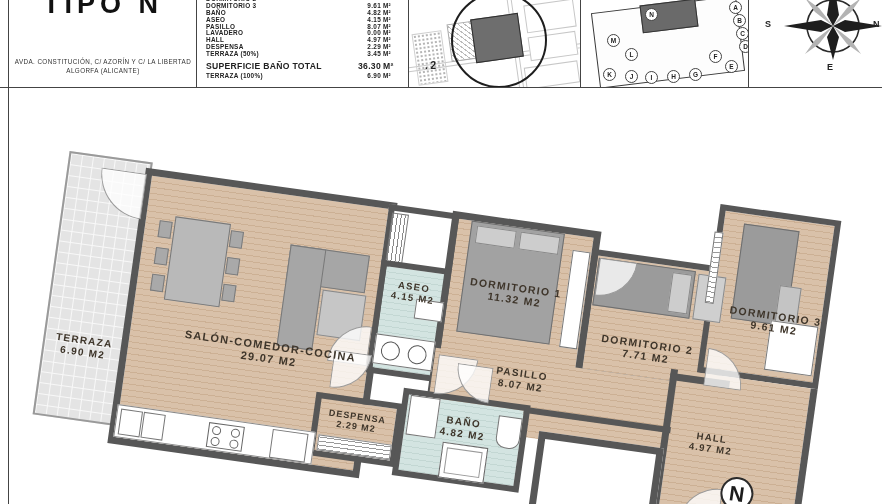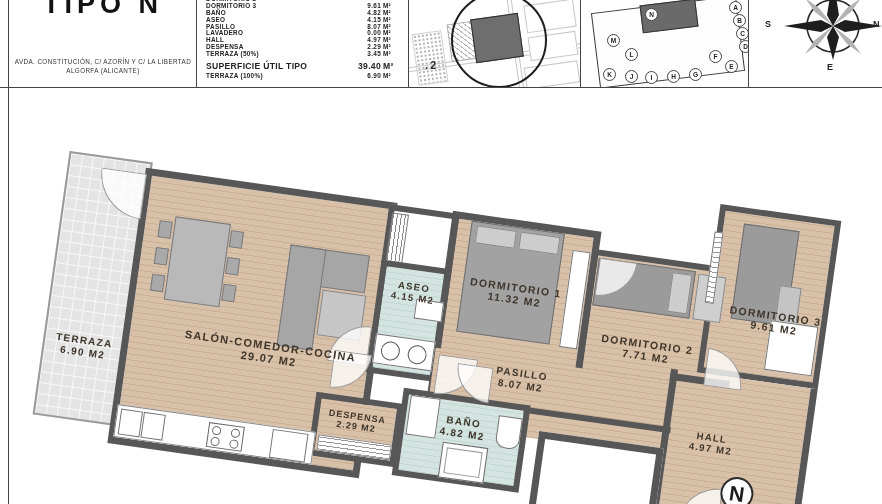--- a/index.html
+++ b/index.html
@@ -201,22 +201,22 @@
       <span class="lbl">DESPENSA</span>
       <span class="val">2.29</span>
       <span class="unit">M²</span>
     </div>
     <div class="arow">
       <span class="lbl">TERRAZA (50%)</span>
       <span class="val">3.45</span>
       <span class="unit">M²</span>
     </div>
     <div class="arow total">
-      <span class="lbl">SUPERFICIE ÚTIL TIPO</span>
-      <span class="val">39.40</span>
+      <span class="lbl">SUPERFICIE BAÑO TOTAL</span>
+      <span class="val">36.30</span>
       <span class="unit">M²</span>
     </div>
     <div class="arow total2">
       <span class="lbl">TERRAZA (100%)</span>
       <span class="val">6.90</span>
       <span class="unit">M²</span>
     </div>
   </div>
 
   <div class="abs sitemap">

